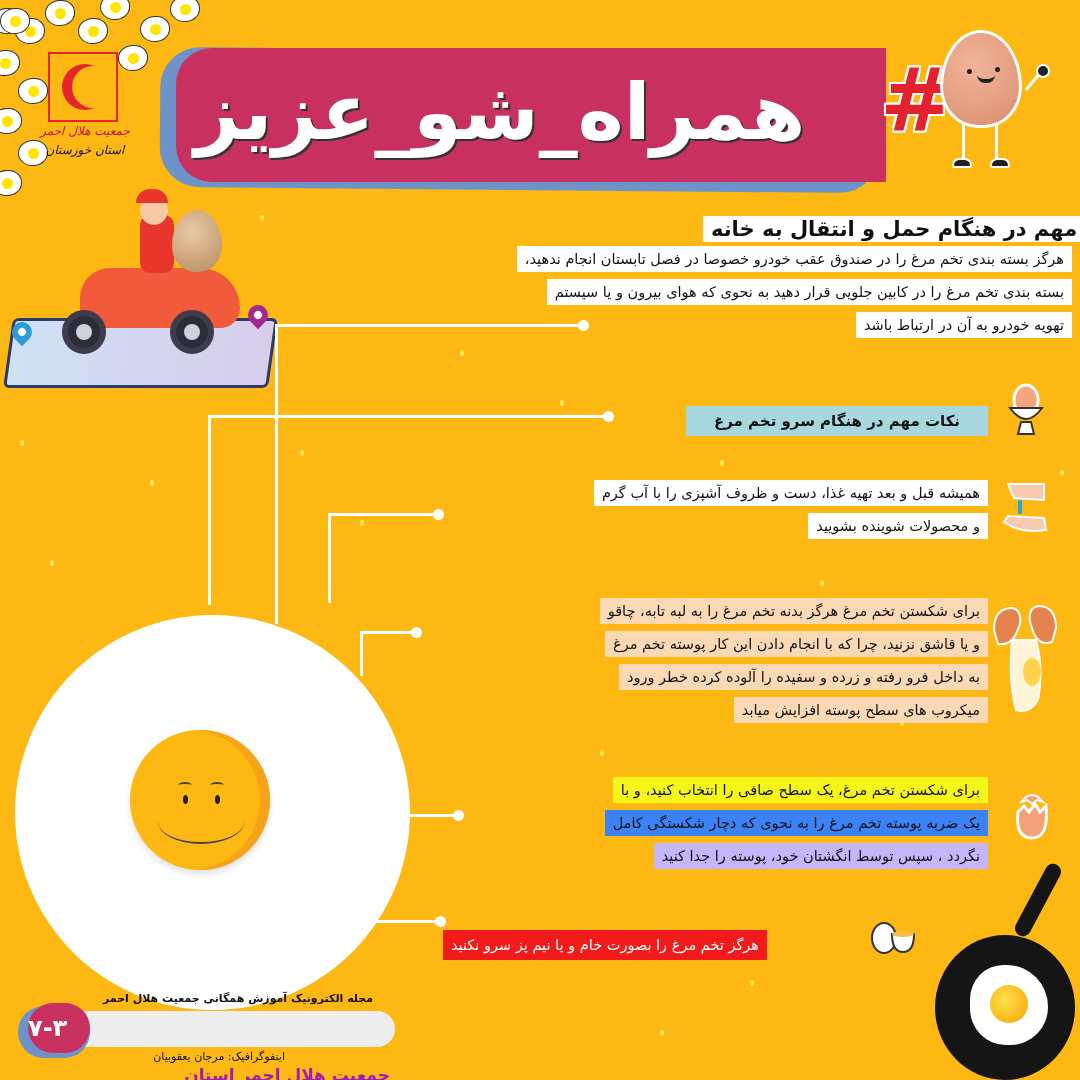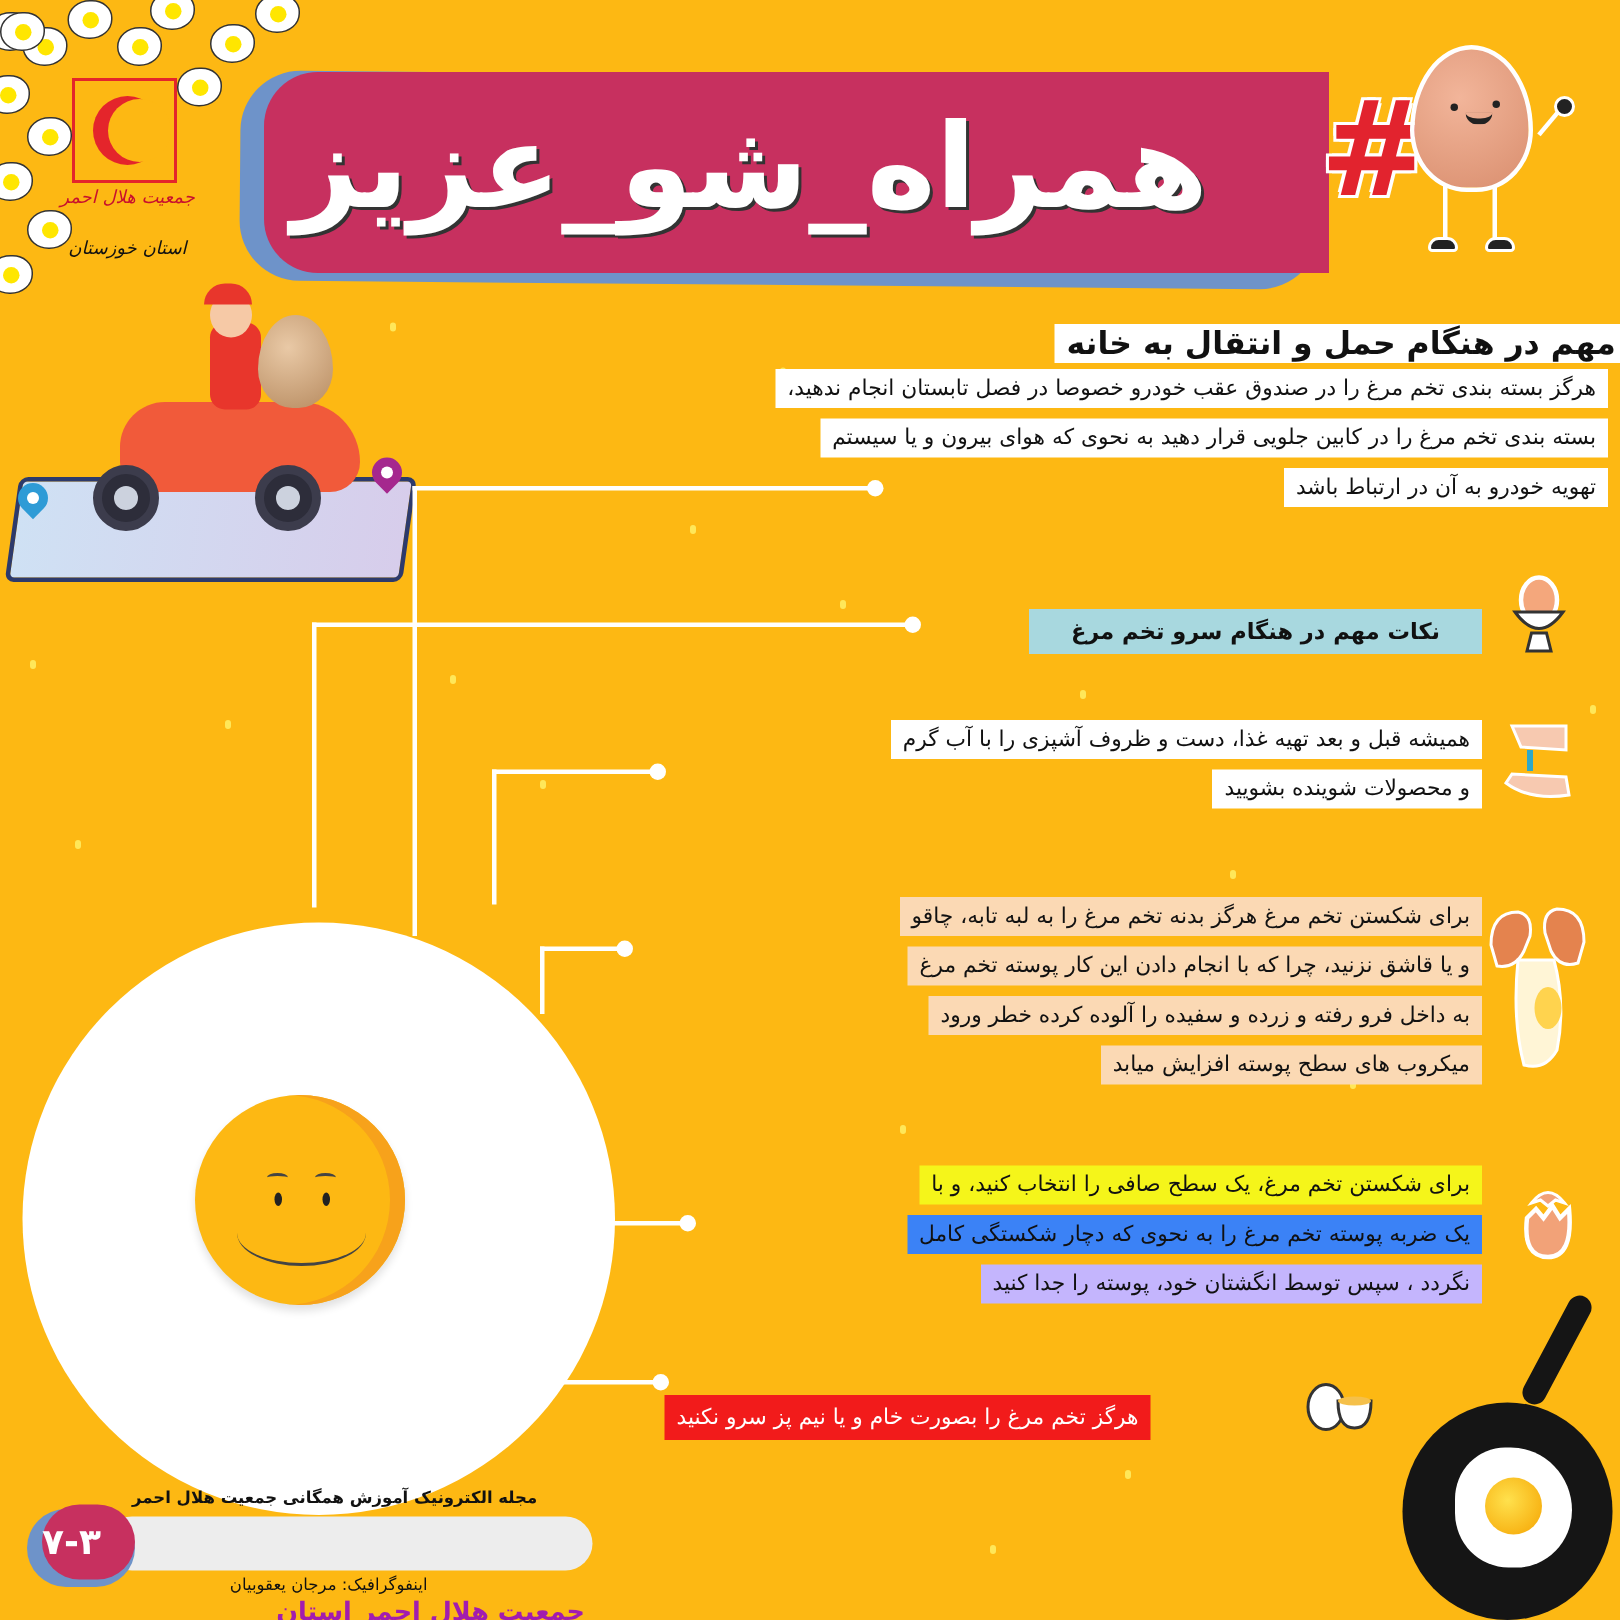--- a/index.html
+++ b/index.html
@@ -15,21 +15,21 @@
 
   
   .mini-egg { position: absolute; width: 30px; height: 26px; background: #fff; border-radius: 50% 45% 50% 48%; border: 1px solid #333; }
   .mini-egg::after { content: ""; position: absolute; left: 9px; top: 7px; width: 11px; height: 11px; background: #FFE600; border-radius: 50%; }
 
   
   .logo-box { position: absolute; left: 48px; top: 52px; width: 70px; height: 70px; border: 2px solid #E4252B; background: #FDB813; }
   .crescent { position: absolute; left: 12px; top: 10px; width: 46px; height: 46px; border-radius: 50%; background: #E4252B; }
   .crescent::after { content: ""; position: absolute; left: 10px; top: 2px; width: 42px; height: 42px; border-radius: 50%; background: #FDB813; }
   .logo-text1 { position: absolute; left: 40px; top: 124px; width: 90px; text-align: center; color: #C8102E; font-size: 12px; font-style: italic; direction: rtl; }
-  .logo-text2 { position: absolute; left: 40px; top: 143px; width: 90px; text-align: center; color: #111; font-size: 12px; font-style: italic; direction: rtl; margin-top: 15px; }
+  .logo-text2 { position: absolute; left: 40px; top: 143px; width: 90px; text-align: center; color: #111; font-size: 12px; font-style: italic; direction: rtl; }
 
   
   .title-back { position: absolute; left: 160px; top: 50px; width: 720px; height: 140px; background: #6E93C9; border-radius: 40px; transform: rotate(0.5deg); }
   .title-front { position: absolute; left: 176px; top: 48px; width: 710px; height: 134px; background: #C7305F; border-radius: 36px 0 0 36px; }
   .title-text { position: absolute; left: 180px; top: 52px; width: 640px; height: 120px; color: #fff; font-size: 78px; font-weight: bold; text-align: center; line-height: 120px; direction: rtl; text-shadow: 2px 2px 0 #333; font-family: "DejaVu Sans", sans-serif; }
   .hash { position: absolute; left: 880px; top: 56px; color: #E2232E; font-size: 88px; font-weight: bold; line-height: 1; text-shadow: 0 0 0 #fff, 2px 2px 0 #fff, -2px -2px 0 #fff, 2px -2px 0 #fff, -2px 2px 0 #fff; }
 
   
   .egg-body { position: absolute; left: 940px; top: 30px; width: 82px; height: 98px; background: radial-gradient(circle at 40% 35%, #F2B59A, #D98E6E); border-radius: 50% 50% 46% 46% / 58% 58% 42% 42%; border: 3px solid #fff; }
   .egg-eye { position: absolute; width: 5px; height: 5px; background: #222; border-radius: 50%; }
@@ -72,21 +72,21 @@
 
   
   .big-egg { position: absolute; left: 15px; top: 615px; width: 395px; height: 395px; background: #fff; border-radius: 50%; }
   .big-yolk { position: absolute; left: 130px; top: 730px; width: 140px; height: 140px; background: #FDB813; border-radius: 50%; box-shadow: -10px 0 0 #F7A21B inset, 0 4px 6px rgba(0,0,0,.12); }
   .yolk-eye { position: absolute; width: 5px; height: 9px; background: #222; border-radius: 50%; }
   .yolk-smile { position: absolute; left: 158px; top: 800px; width: 86px; height: 44px; border-bottom: 2px solid #444; border-radius: 0 0 50% 50%; }
   .yolk-brow { position: absolute; width: 14px; height: 6px; border-top: 2px solid #444; border-radius: 50% 50% 0 0; }
   .curved-text { position: absolute; left: 0; top: 0; width: 1080px; height: 1080px; pointer-events: none; }
 
   
-  .footer-top { position: absolute; left: 88px; top: 992px; width: 300px; text-align: left; direction: rtl; font-size: 11px; font-weight: bold; color: #111; }
+  .footer-top { position: absolute; left: 88px; top: 992px; width: 300px; text-align: center; direction: rtl; font-size: 11px; font-weight: bold; color: #111; }
   .footer-pill { position: absolute; left: 70px; top: 1011px; width: 325px; height: 36px; background: #EDEDED; border-radius: 18px; }
   .footer-name { position: absolute; left: 110px; top: 1013px; width: 280px; text-align: right; direction: rtl; font-size: 17px; font-weight: bold; color: #a21caf; line-height: 32px; margin-top: 46px; }
   .footer-badge-back { position: absolute; left: 18px; top: 1006px; width: 72px; height: 52px; background: #6E93C9; border-radius: 26px; }
   .footer-badge { position: absolute; left: 28px; top: 1003px; width: 62px; height: 50px; background: #C7305F; border-radius: 25px; color: #fff; font-size: 24px; font-weight: bold; text-align: left; line-height: 50px; }
   .footer-credit { position: absolute; left: 90px; top: 1050px; width: 195px; text-align: right; direction: rtl; font-size: 11px; color: #111; }
 </style>
 </head>
 <body>
 
 <div>

